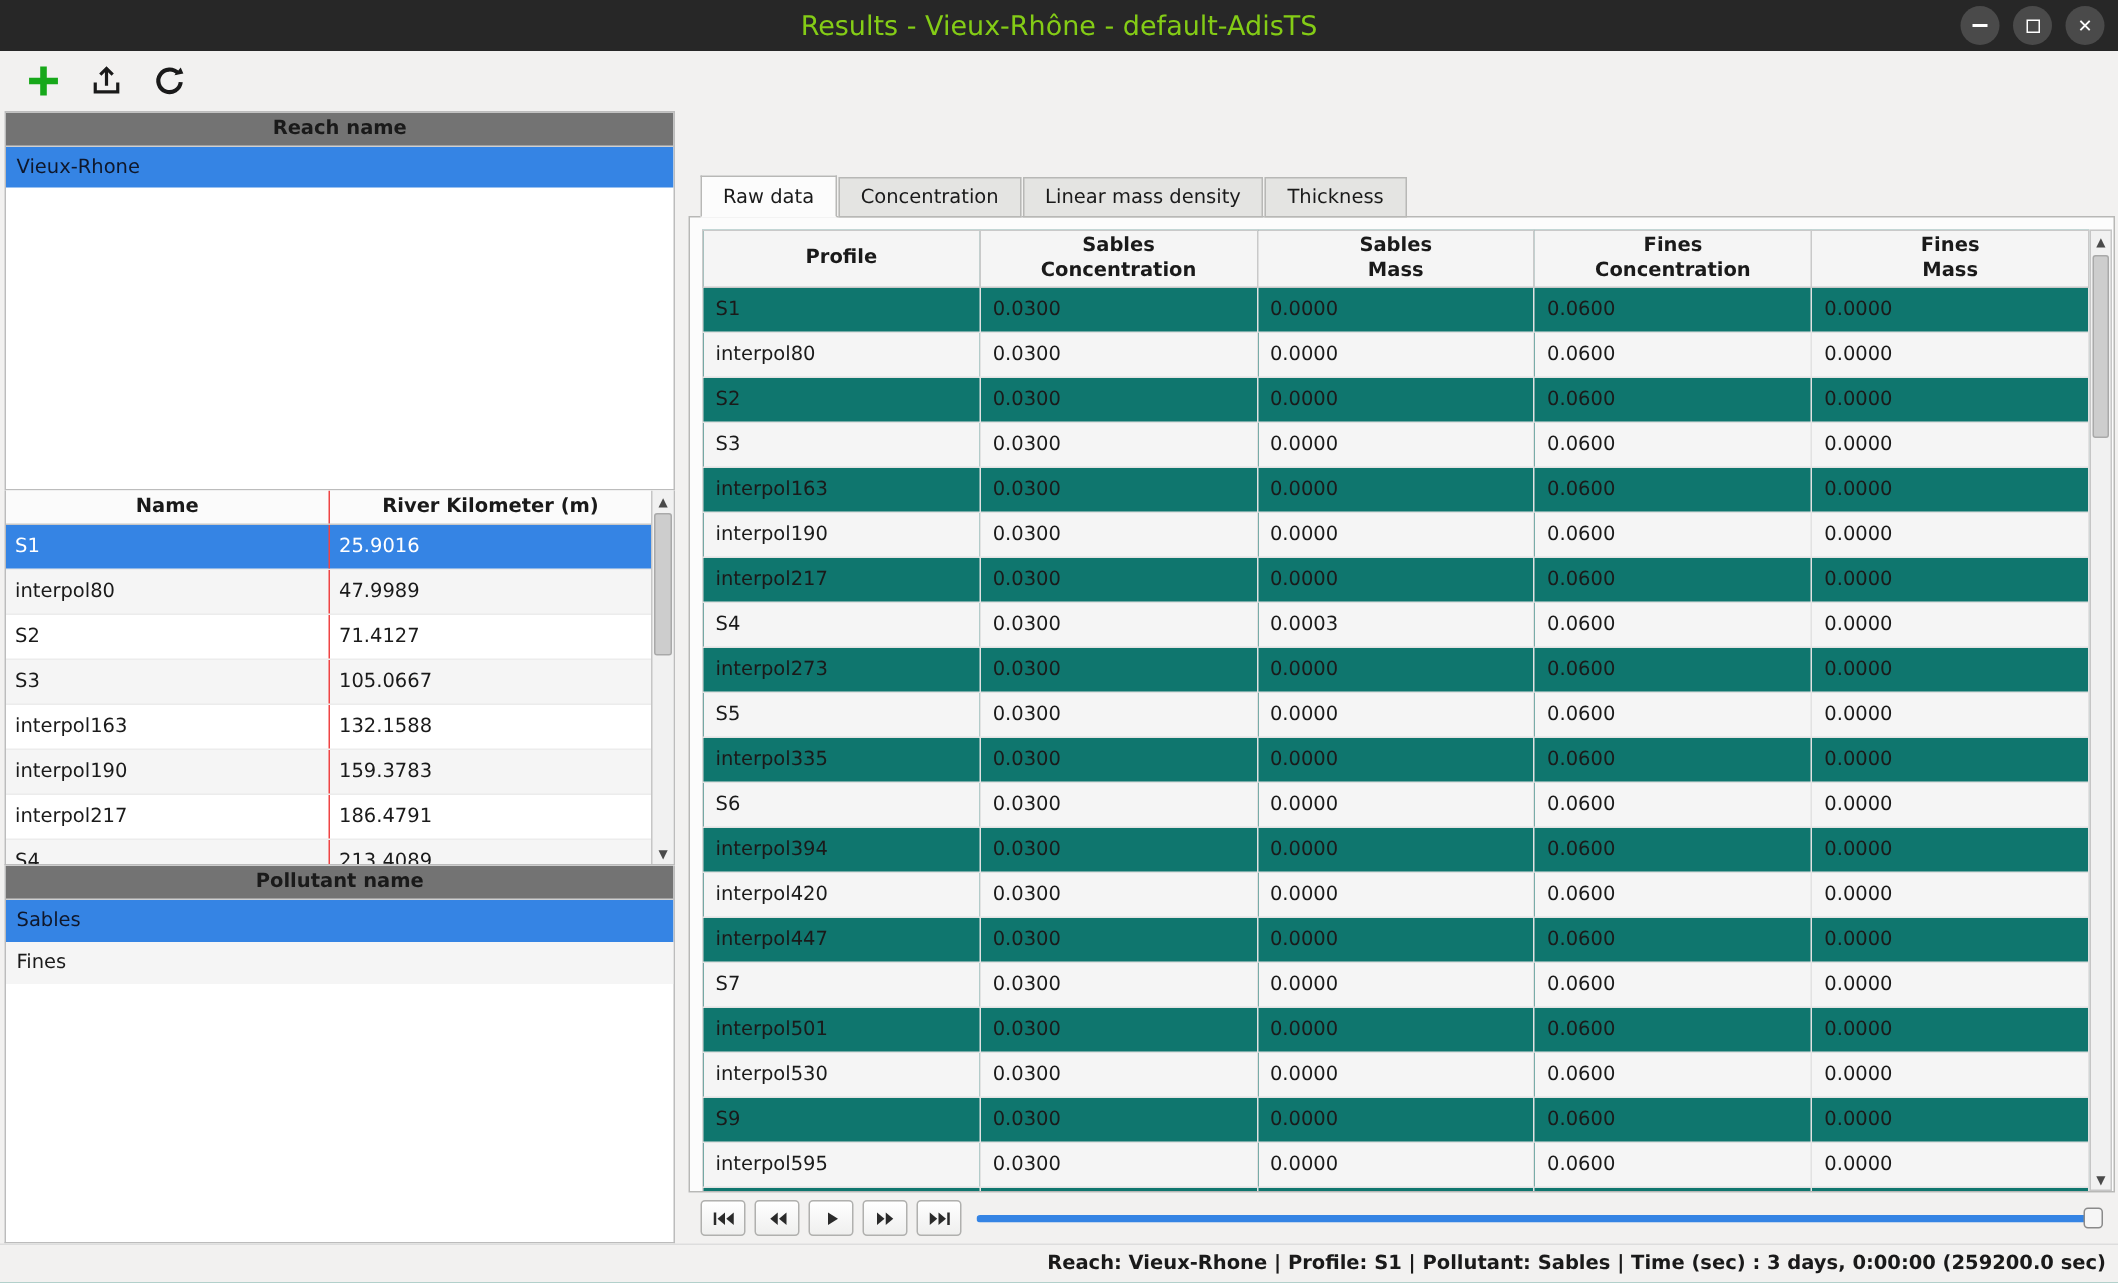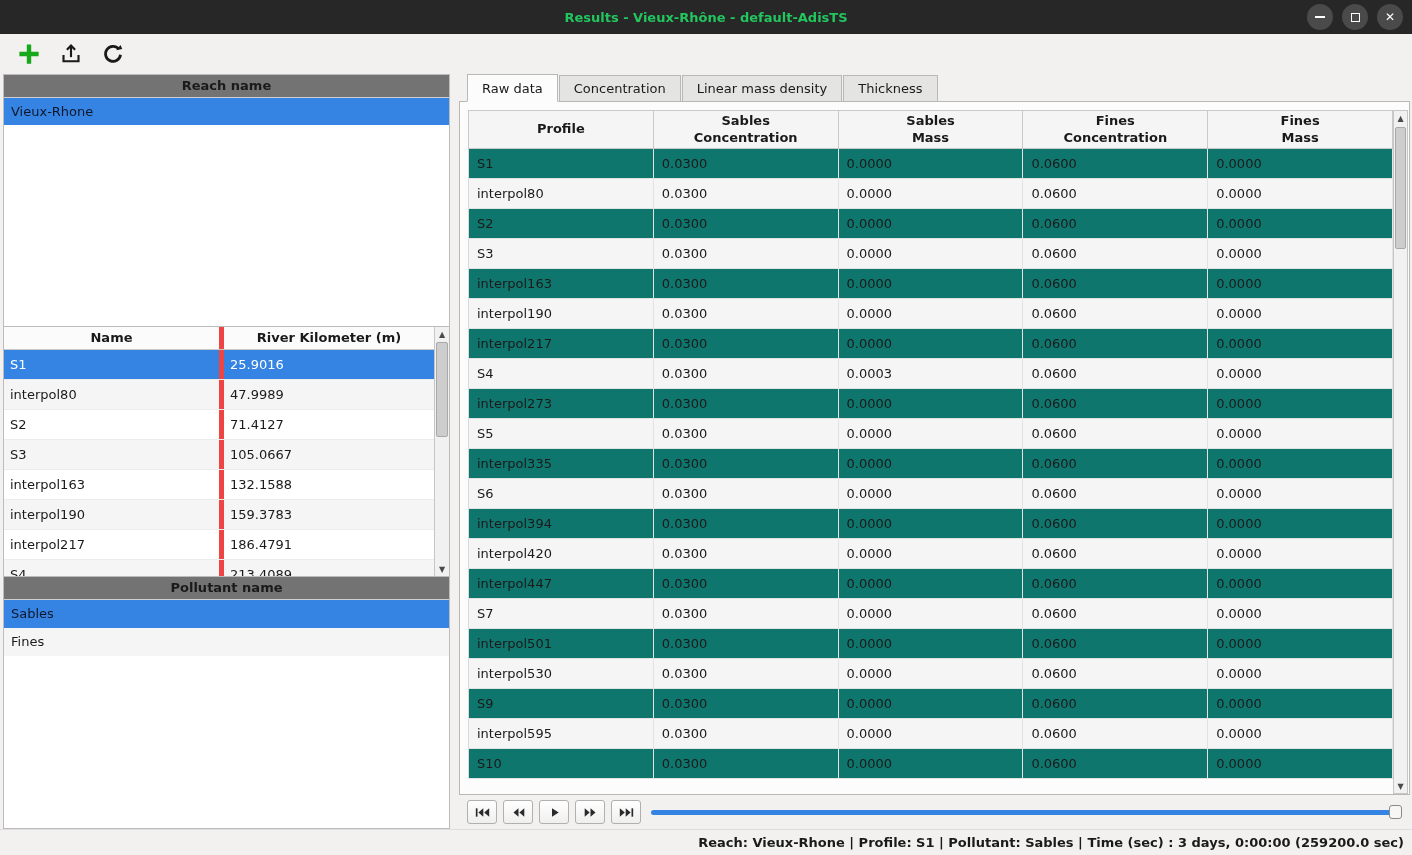--- a/index.html
+++ b/index.html
@@ -5,21 +5,21 @@
   * { margin:0; padding:0; box-sizing:border-box; }
   html,body { width:1412px; height:855px; }
   body {
     font-family:"DejaVu Sans","Liberation Sans",sans-serif;
     font-size:13px; color:#1a1a1a; background:#f2f1f0; overflow:hidden;
   }
   .window { width:1412px; height:855px; display:flex; flex-direction:column; background:#f2f1f0; }
 
   
   .titlebar { flex:0 0 34px; background:#272727; position:relative; display:flex; align-items:center; }
-  .titlebar .title { flex:1; text-align:center; color:#22c55e; font-weight:bold; font-size:13px; }
+  .titlebar .title { flex:1; text-align:center; color:#84cc16; font-weight:normal; font-size:18px; }
   .win-controls { position:absolute; right:9px; top:4px; display:flex; gap:9px; }
   .win-btn { width:26px; height:26px; border-radius:50%; background:#4a4a4a; display:flex; align-items:center; justify-content:center; cursor:pointer; }
   .glyph-min { width:10px; height:2px; background:#fff; display:block; }
   .glyph-max { width:9px; height:9px; border:1.5px solid #fff; display:block; }
   .glyph-close { color:#fff; font-size:12px; line-height:1; }
 
   
   .toolbar { flex:0 0 40px; display:flex; align-items:center; gap:12px; padding:0 14px; }
   .tool-btn { width:30px; height:30px; border:none; background:transparent; display:flex; align-items:center; justify-content:center; cursor:pointer; }
 
@@ -36,34 +36,34 @@
 
   .profiles-section { flex:0 0 250px; display:flex; flex-direction:row; border-top:none; }
   .pcol { flex:1; min-width:0; display:flex; flex-direction:column; }
   .phead { display:flex; height:23px; font-weight:bold; border-bottom:1px solid #c8c8c8; background:#fbfbfb;justify-content:center; }
   .phead .pc { text-align:center; line-height:22px; }
   .prow { display:flex; height:30px; line-height:29px; cursor:pointer; }
   .prow.alt { background:#f5f5f5; }
   .prow.selected { background:var(--sel,#3584e4); color:#fff; }
   .pc { padding:0 6px; overflow:hidden; white-space:nowrap; }
   .pc.name { flex:0 0 215px; }
-  .pc.km { flex:1; border-left:5px solid #ef4444; }
+  .pc.km { flex:1; border-left:1px solid #ef4444; }
   .prow { border-bottom:1px solid #ececec; }
 
   .pollutant-section { flex:1; display:flex; flex-direction:column; border-top:none; }
   .pollutant-section .list-row { height:28px; line-height:28px; }
 
   
   .vscroll { flex:0 0 15px; border-left:1px solid #c6c6c6; background:#f1f1f1; display:flex; flex-direction:column; }
   .vs-btn { flex:0 0 14px; display:flex; align-items:center; justify-content:center; font-size:8px; color:#4a4a4a; cursor:pointer; }
   .vs-track { flex:1; position:relative; }
   .vs-thumb { position:absolute; left:1px; right:1px; background:#cdcdcd; border:1px solid #a9a9a9; border-radius:2px; cursor:pointer; }
 
   
-  .right { flex:1; min-width:0; display:flex; flex-direction:column; }
+  .right { flex:1; min-width:0; display:flex; flex-direction:column;margin-top:43px; }
   .tabbar { flex:0 0 27px; display:flex; align-items:flex-end; padding-left:8px; }
   .tab { position:relative; z-index:2; padding:5px 14px 5px; background:#e4e4e2; border:1px solid #b8b8b6; border-bottom:1px solid #b8b8b6; margin-right:1px; margin-bottom:-1px; cursor:pointer; white-space:nowrap; }
   .tab.active { background:#fcfcfc; border-bottom:1px solid #fcfcfc; padding-top:6px; }
 
   .pane { flex:1; min-height:0; background:#fcfcfc; border:1px solid #b8b8b6; display:flex; padding:8px 1px 0 8px; }
   .dtable-wrap { flex:1; min-width:0; overflow:hidden; }
   table.dtable { width:100%; border-collapse:collapse; table-layout:fixed; background:#0f766e; }
   .dtable th { height:38px; font-weight:bold; text-align:center; background:#f5f5f5; border:1px solid #c9c9c9; white-space:pre-line; font-size:13px; line-height:1.3; cursor:pointer; }
   .dtable td { height:30px; padding:0 8px; border:1px solid #e2e2e2; border-left:1px solid #d9d9d9; white-space:nowrap; overflow:hidden; }
   .dtable tbody tr:nth-child(even) { background:#f5f5f5; }

